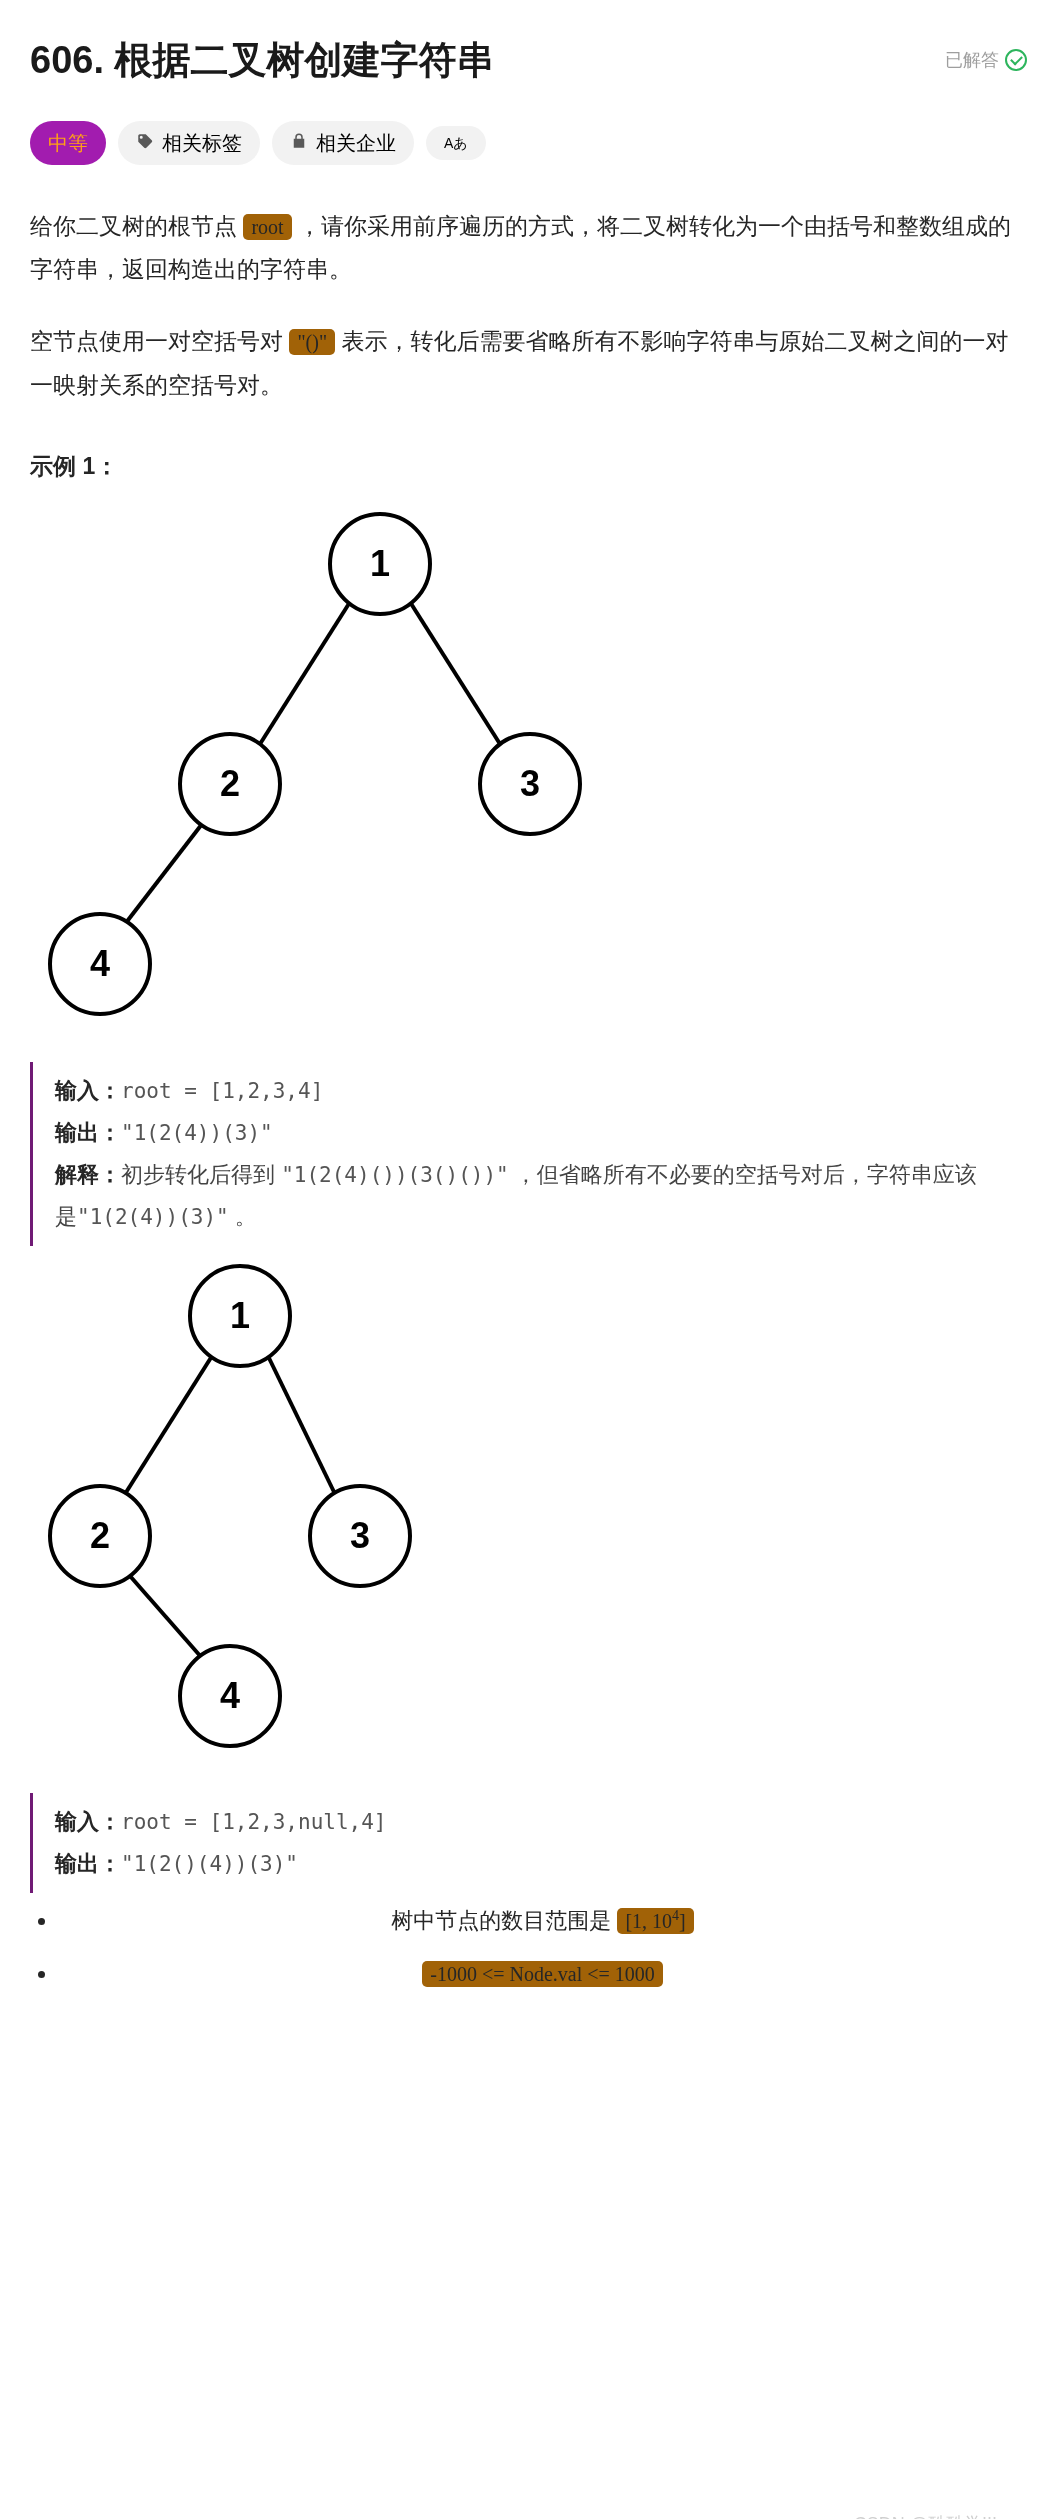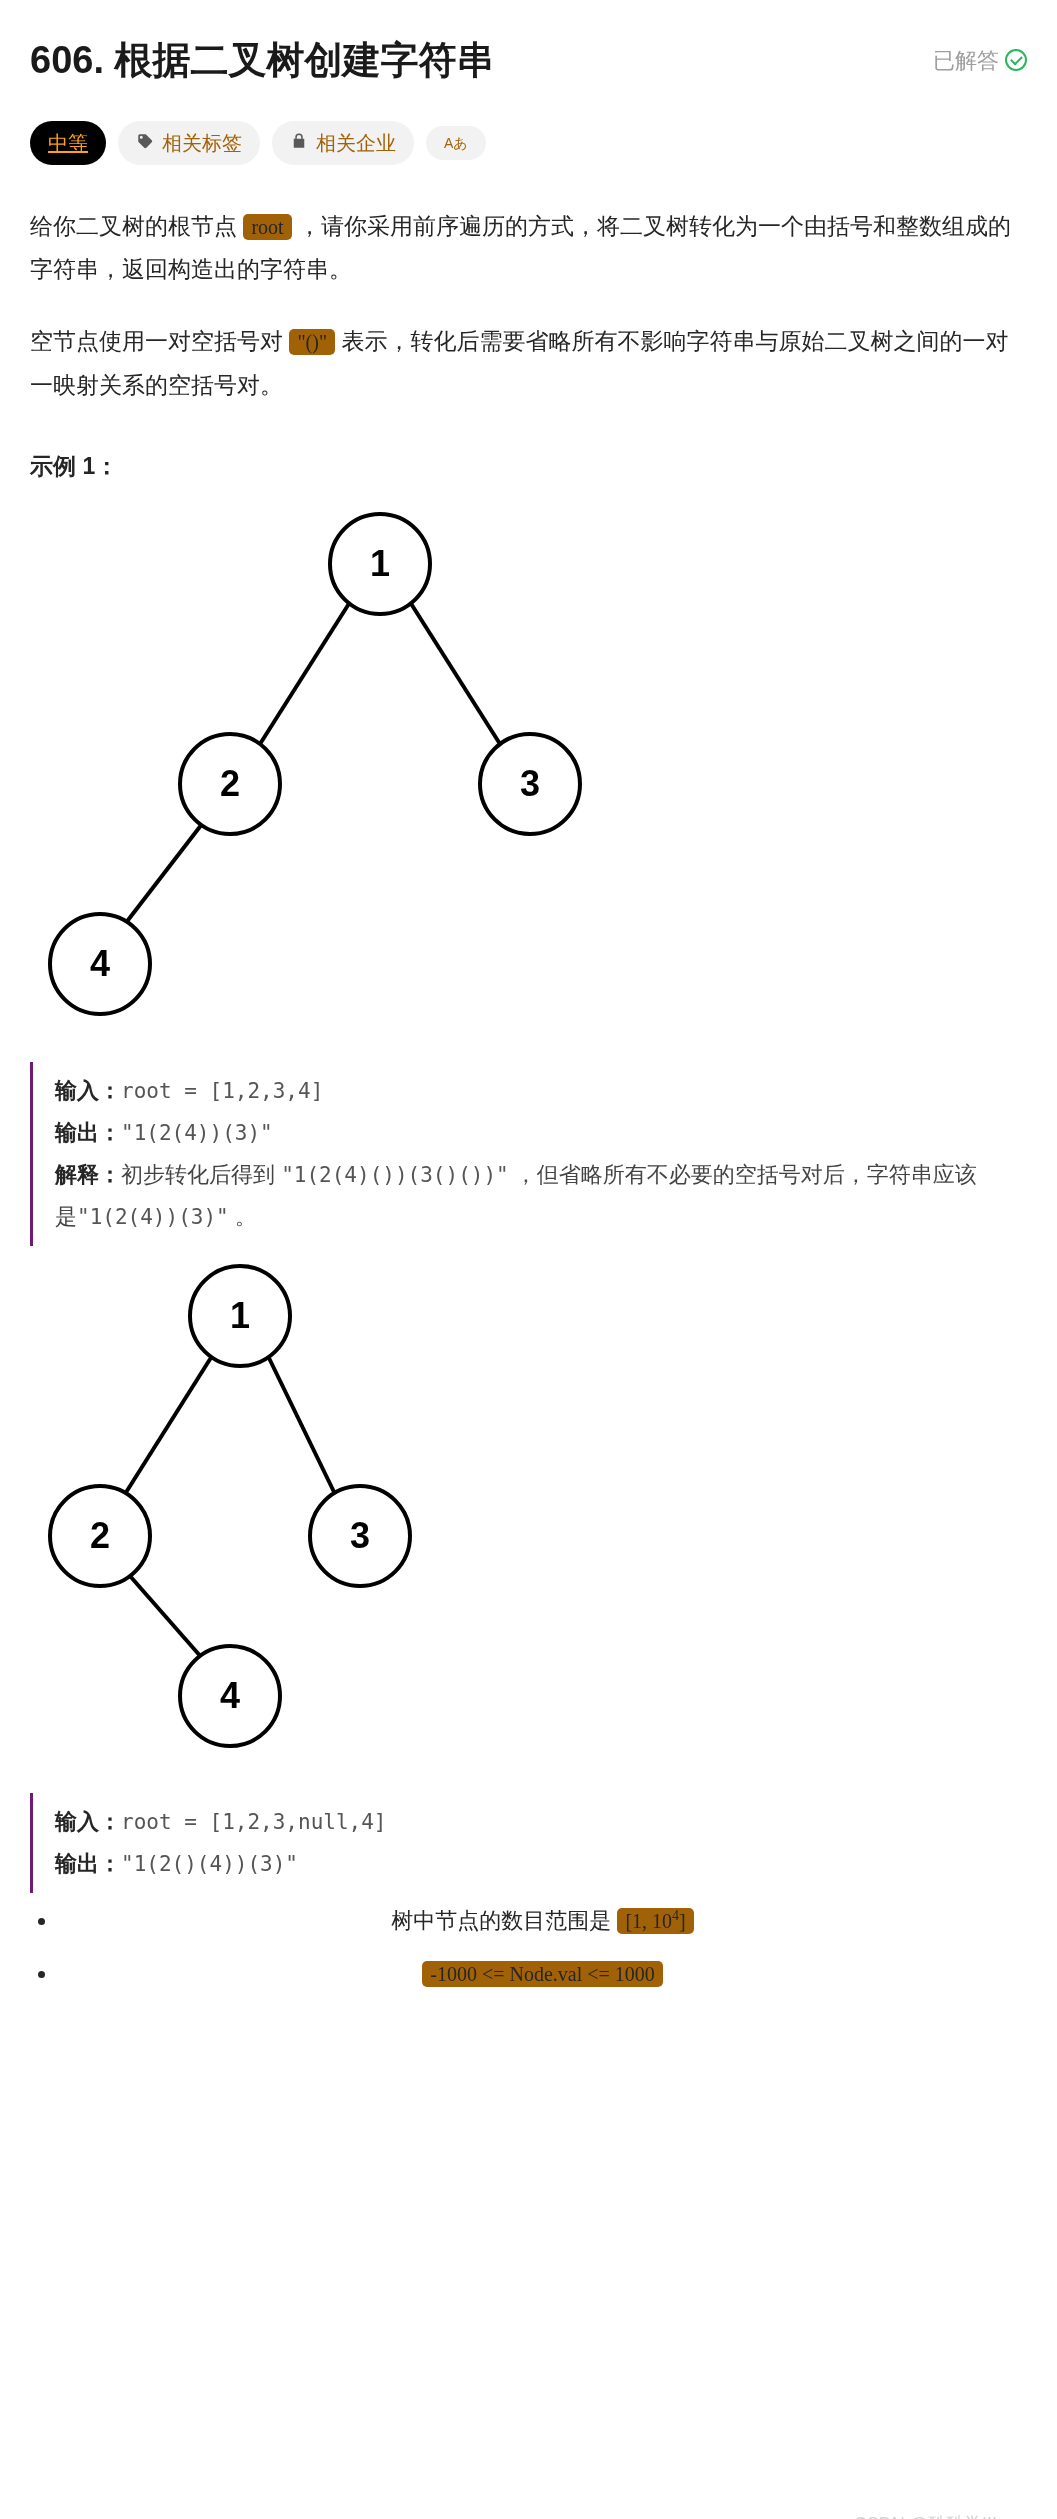--- a/index.html
+++ b/index.html
@@ -19,21 +19,21 @@
   }
   h1.title {
     font-size: 38px;
     font-weight: 600;
     color: #1a1a1a;
   }
   .solved {
     display: flex;
     align-items: center;
     gap: 6px;
-    font-size: 22px;
+    font-size: 18px;
     color: #9e9e9e;
   }
   .solved-icon {
     width: 22px;
     height: 22px;
     border-radius: 50%;
     border: 2.5px solid #2db55d;
     display: inline-flex;
     align-items: center;
     justify-content: center;
@@ -50,26 +50,26 @@
     display: flex;
     gap: 12px;
     margin-bottom: 40px;
     align-items: center;
   }
   .tag {
     background: #f2f2f2;
     border-radius: 999px;
     padding: 6px 18px;
     font-size: 20px;
-    color: #a16207;
+    color: #000000;
     display: inline-flex;
     align-items: center;
     gap: 8px;
   }
-  .tag.difficulty { color: #ffa116; background: #000000; font-weight:500;text-decoration:underline;}
+  .tag.difficulty { color: #ffa116; background: #a21caf; font-weight:500;}
   .icon-tag, .icon-lock, .icon-trans {
     display:inline-block;
   }
   .icon-tag svg, .icon-lock svg { width:18px; height:18px; fill:#595959; }
   .icon-trans { font-size:14px; }
   .desc {
     font-size: 23px;
     line-height: 1.9;
     margin-bottom: 28px;
     color: #262626;

